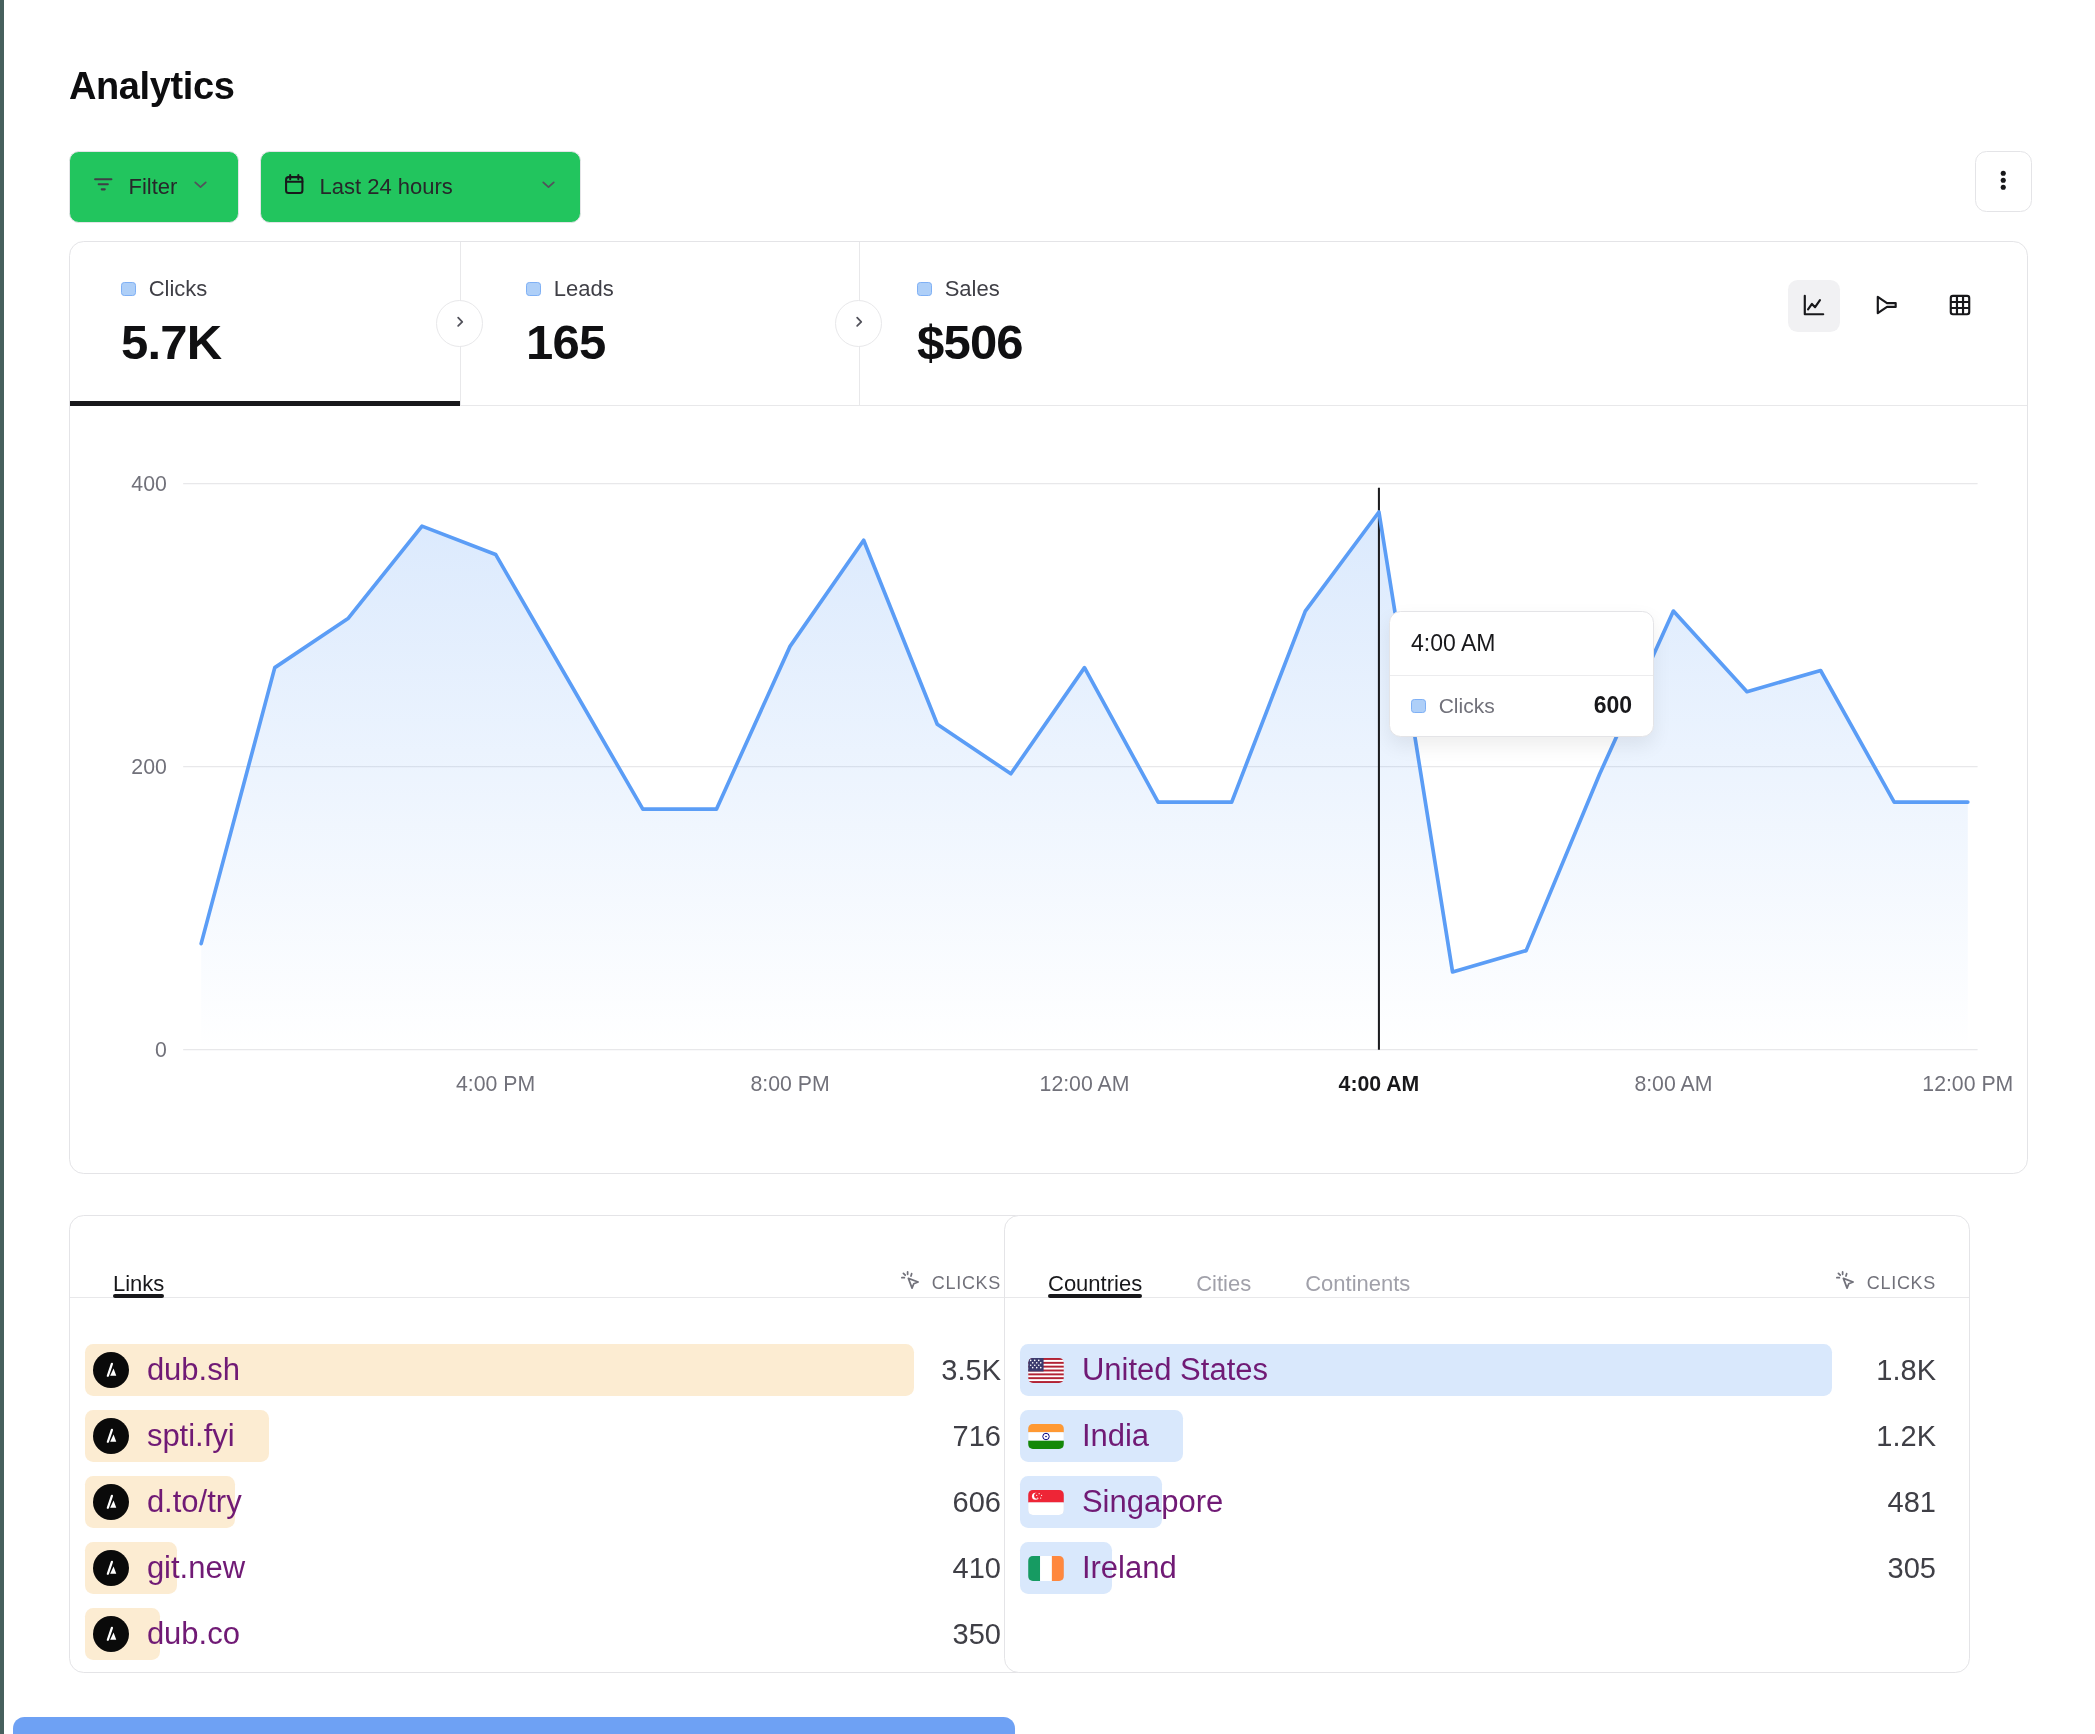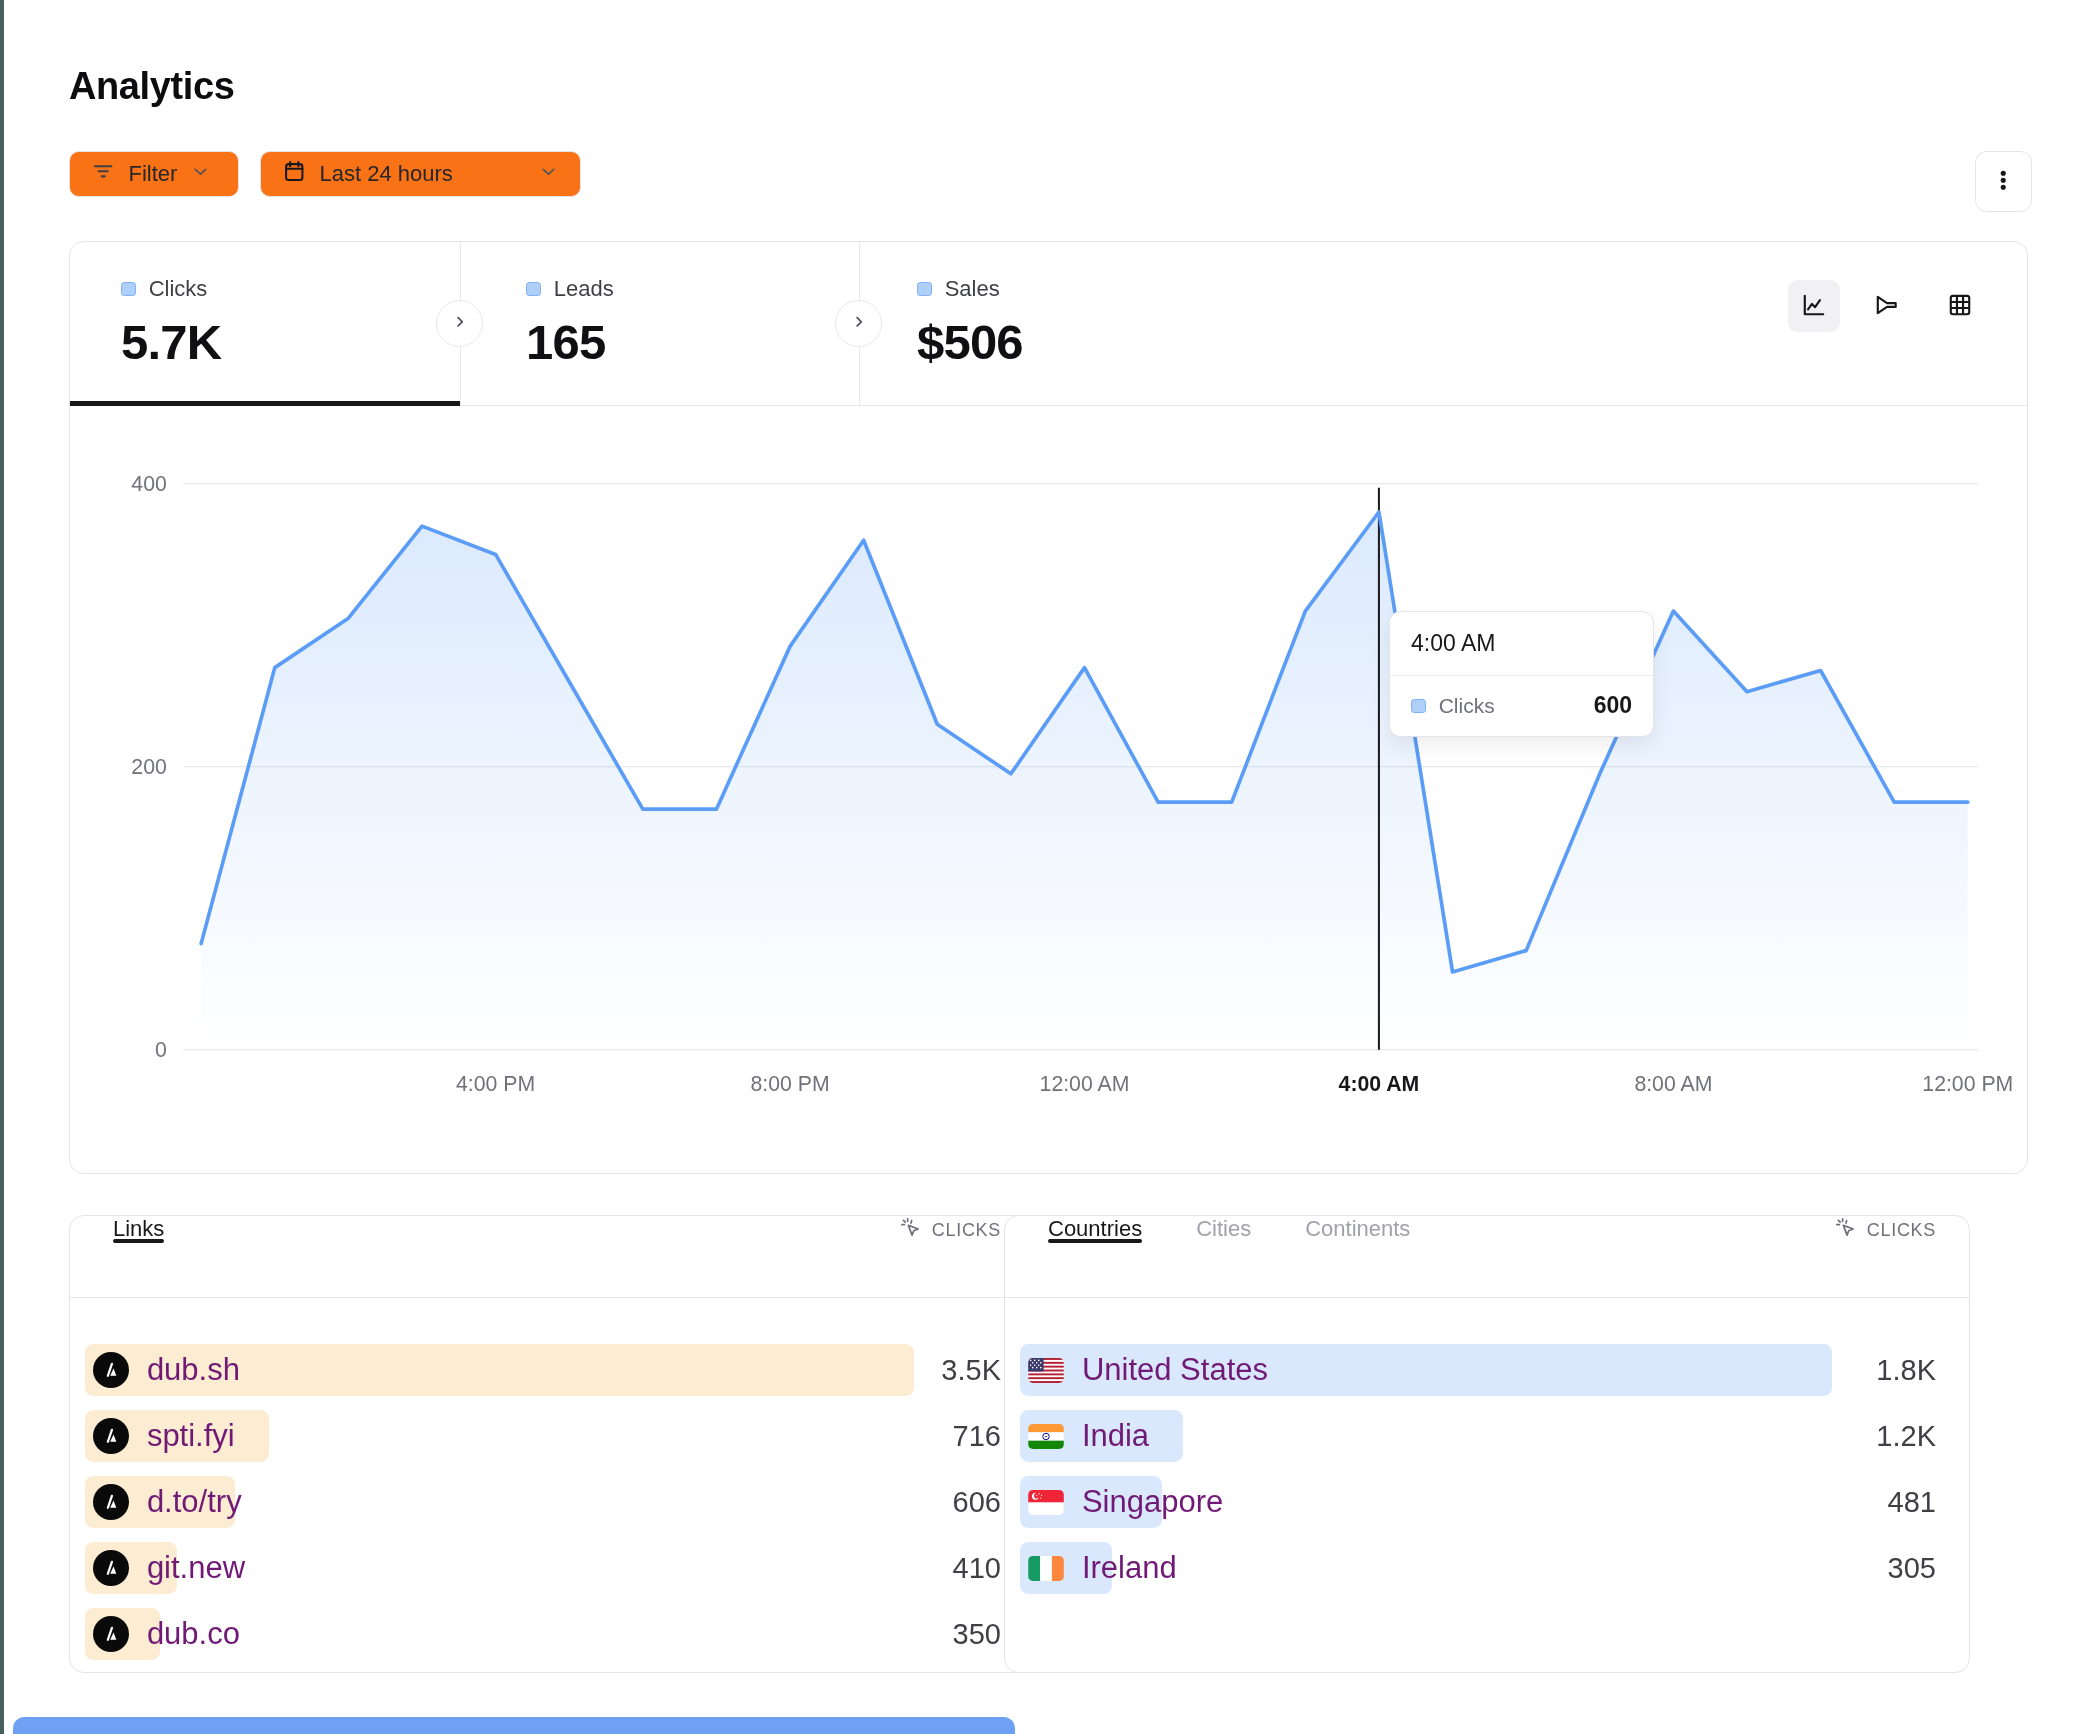--- a/index.html
+++ b/index.html
@@ -8,21 +8,21 @@
     width:2096px; height:1735px; position:relative; overflow:hidden;
     font-family:"Liberation Sans","DejaVu Sans",sans-serif; color:#18181b;
     -webkit-font-smoothing:antialiased;
   }
   .left-accent { position:absolute; left:0; top:0; width:4.1px; height:1735px; background:#47605d; }
 
   .page-title { position:absolute; left:69px; top:65px; font-size:38px; font-weight:700; color:#0d0d0f; letter-spacing:-0.4px; }
 
   
   .btn {
-    position:absolute; height:46px; border:0.8px solid #e4e4e7; border-radius:9.8px; background:#f97316;
+    position:absolute; height:72px; border:0.8px solid #e4e4e7; border-radius:9.8px; background:#22c55e;
     display:flex; align-items:center; gap:13px; padding:0 21px; font-size:22px; color:#27272a; cursor:pointer;
   }
   .btn svg { flex:none; }
   .filter-btn { left:69px; top:151px; width:170px; }
   .date-btn { left:260px; top:151px; width:321px; }
   .date-btn .spacer { flex:1; }
   .kebab-btn { left:1975px; top:151px; width:57px; height:61px; border:0.8px solid #e4e4e7; border-radius:11.5px;
     background:#fff; position:absolute; display:flex; align-items:center; justify-content:center; cursor:pointer; }
 
   
@@ -50,21 +50,21 @@
   .tooltip { position:absolute; left:1319px; top:205px; width:265px; background:#fff; border:0.8px solid #e4e4e7;
     border-radius:11.5px; box-shadow:0 8.2px 19.6px rgba(0,0,0,.07); overflow:hidden; }
   .tooltip-head { padding:18px 21px; font-size:23px; font-weight:500; color:#18181b; border-bottom:0.8px solid #ececee; }
   .tooltip-row { padding:16.4px 21px; display:flex; align-items:center; gap:13px; }
   .tooltip-series { font-size:21px; color:#71717a; }
   .tooltip-value { margin-left:auto; font-size:23px; font-weight:700; color:#18181b; }
 
   
   .panel { position:absolute; top:1215px; width:966px; height:458px; border:0.8px solid #e4e4e7; border-radius:14.7px; background:#fff; }
   .panel.links { left:69px; } .panel.countries { left:1004px; }
-  .panel-head { position:relative; height:82px; border-bottom:0.8px solid #e8e8ea; display:flex; align-items:flex-start; padding:0 33px 0 43px; }
+  .panel-head { position:relative; height:82px; border-bottom:0.8px solid #e8e8ea; display:flex; align-items:flex-end; padding:0 33px 0 43px; }
   .panel-tabs { display:flex; gap:54px; }
   .panel-tab { position:relative; display:flex; align-items:center; font-size:22px; font-weight:500; color:#a1a1aa; cursor:pointer; }
   .panel-tab.active { color:#18181b; }
   .panel-tab.active::after { content:""; position:absolute; left:0; right:0; bottom:-0.8px; height:4.1px; background:#18181b; border-radius:2.5px; }
   .metric-chip { margin-left:auto; display:flex; align-items:center; gap:9.8px; font-size:18px; font-weight:500;
     letter-spacing:0.7px; color:#71717a; cursor:pointer; }
   .rows { padding:46px 33px 0 14.7px; }
   .row { position:relative; height:52px; margin-bottom:14px; display:flex; align-items:center; cursor:pointer; }
   .row .track { position:relative; flex:1; height:52px; }
   .row .bar { position:absolute; left:0; top:0; bottom:0; border-radius:8.2px; }

